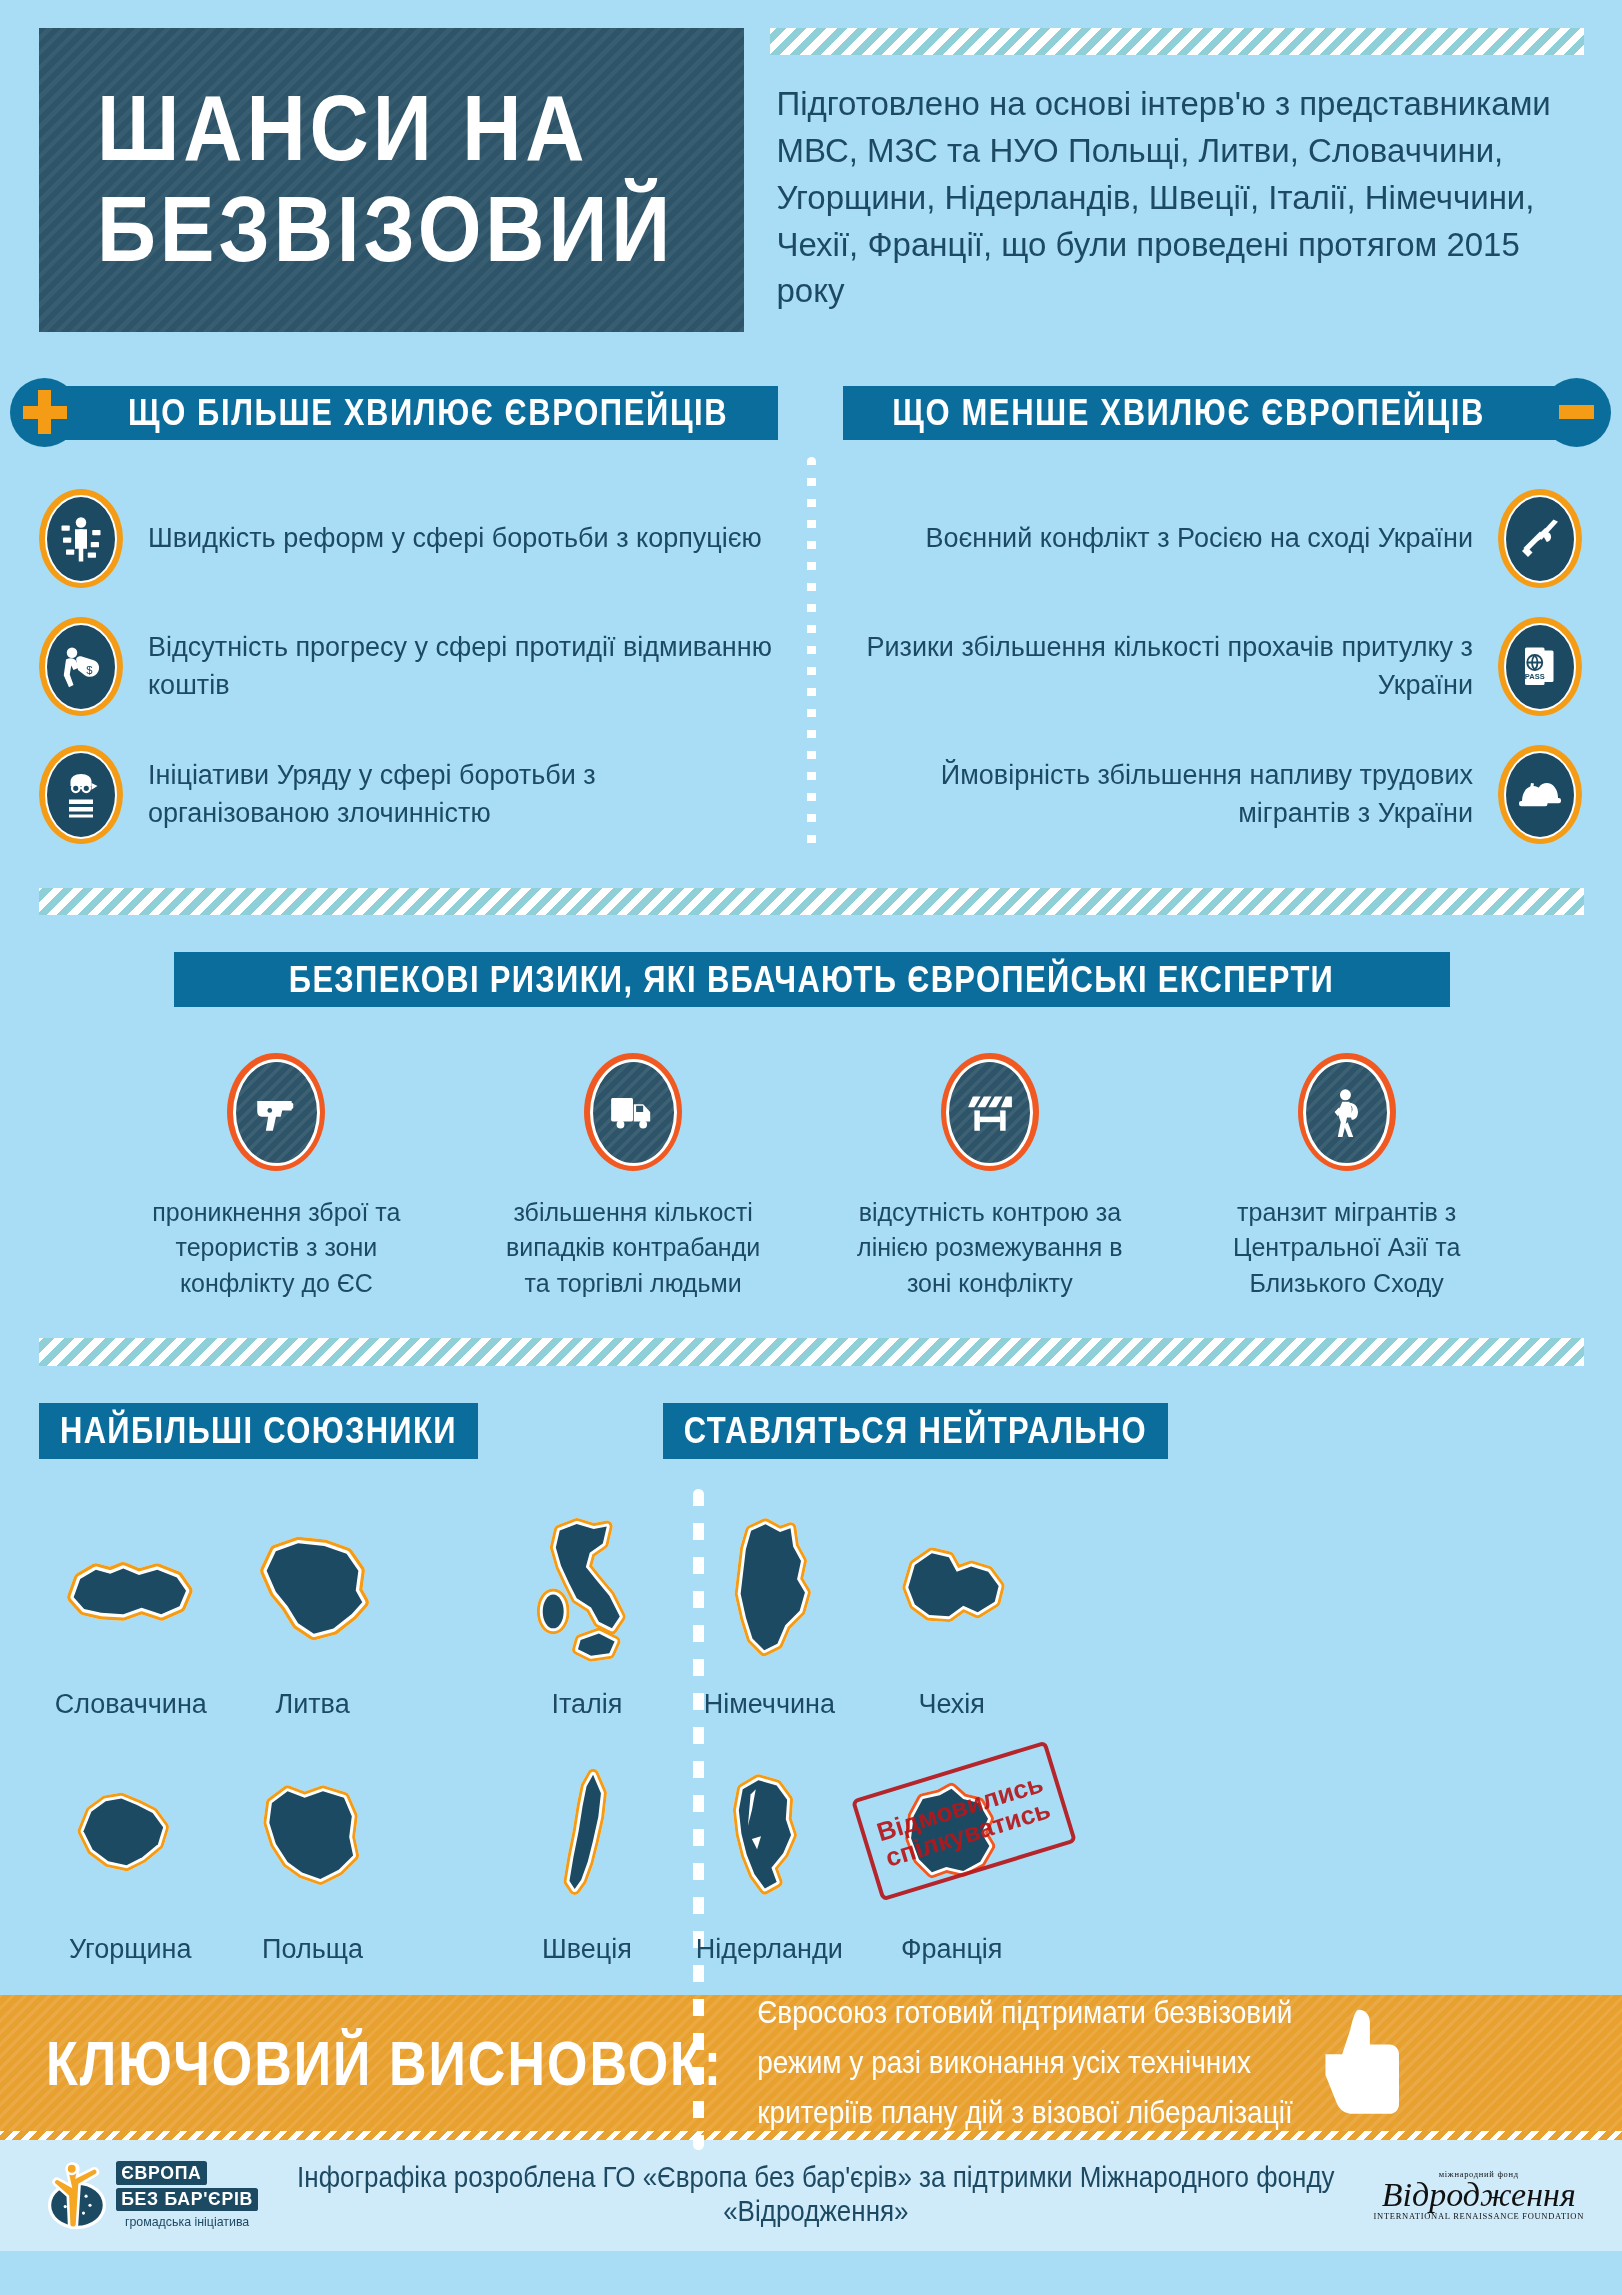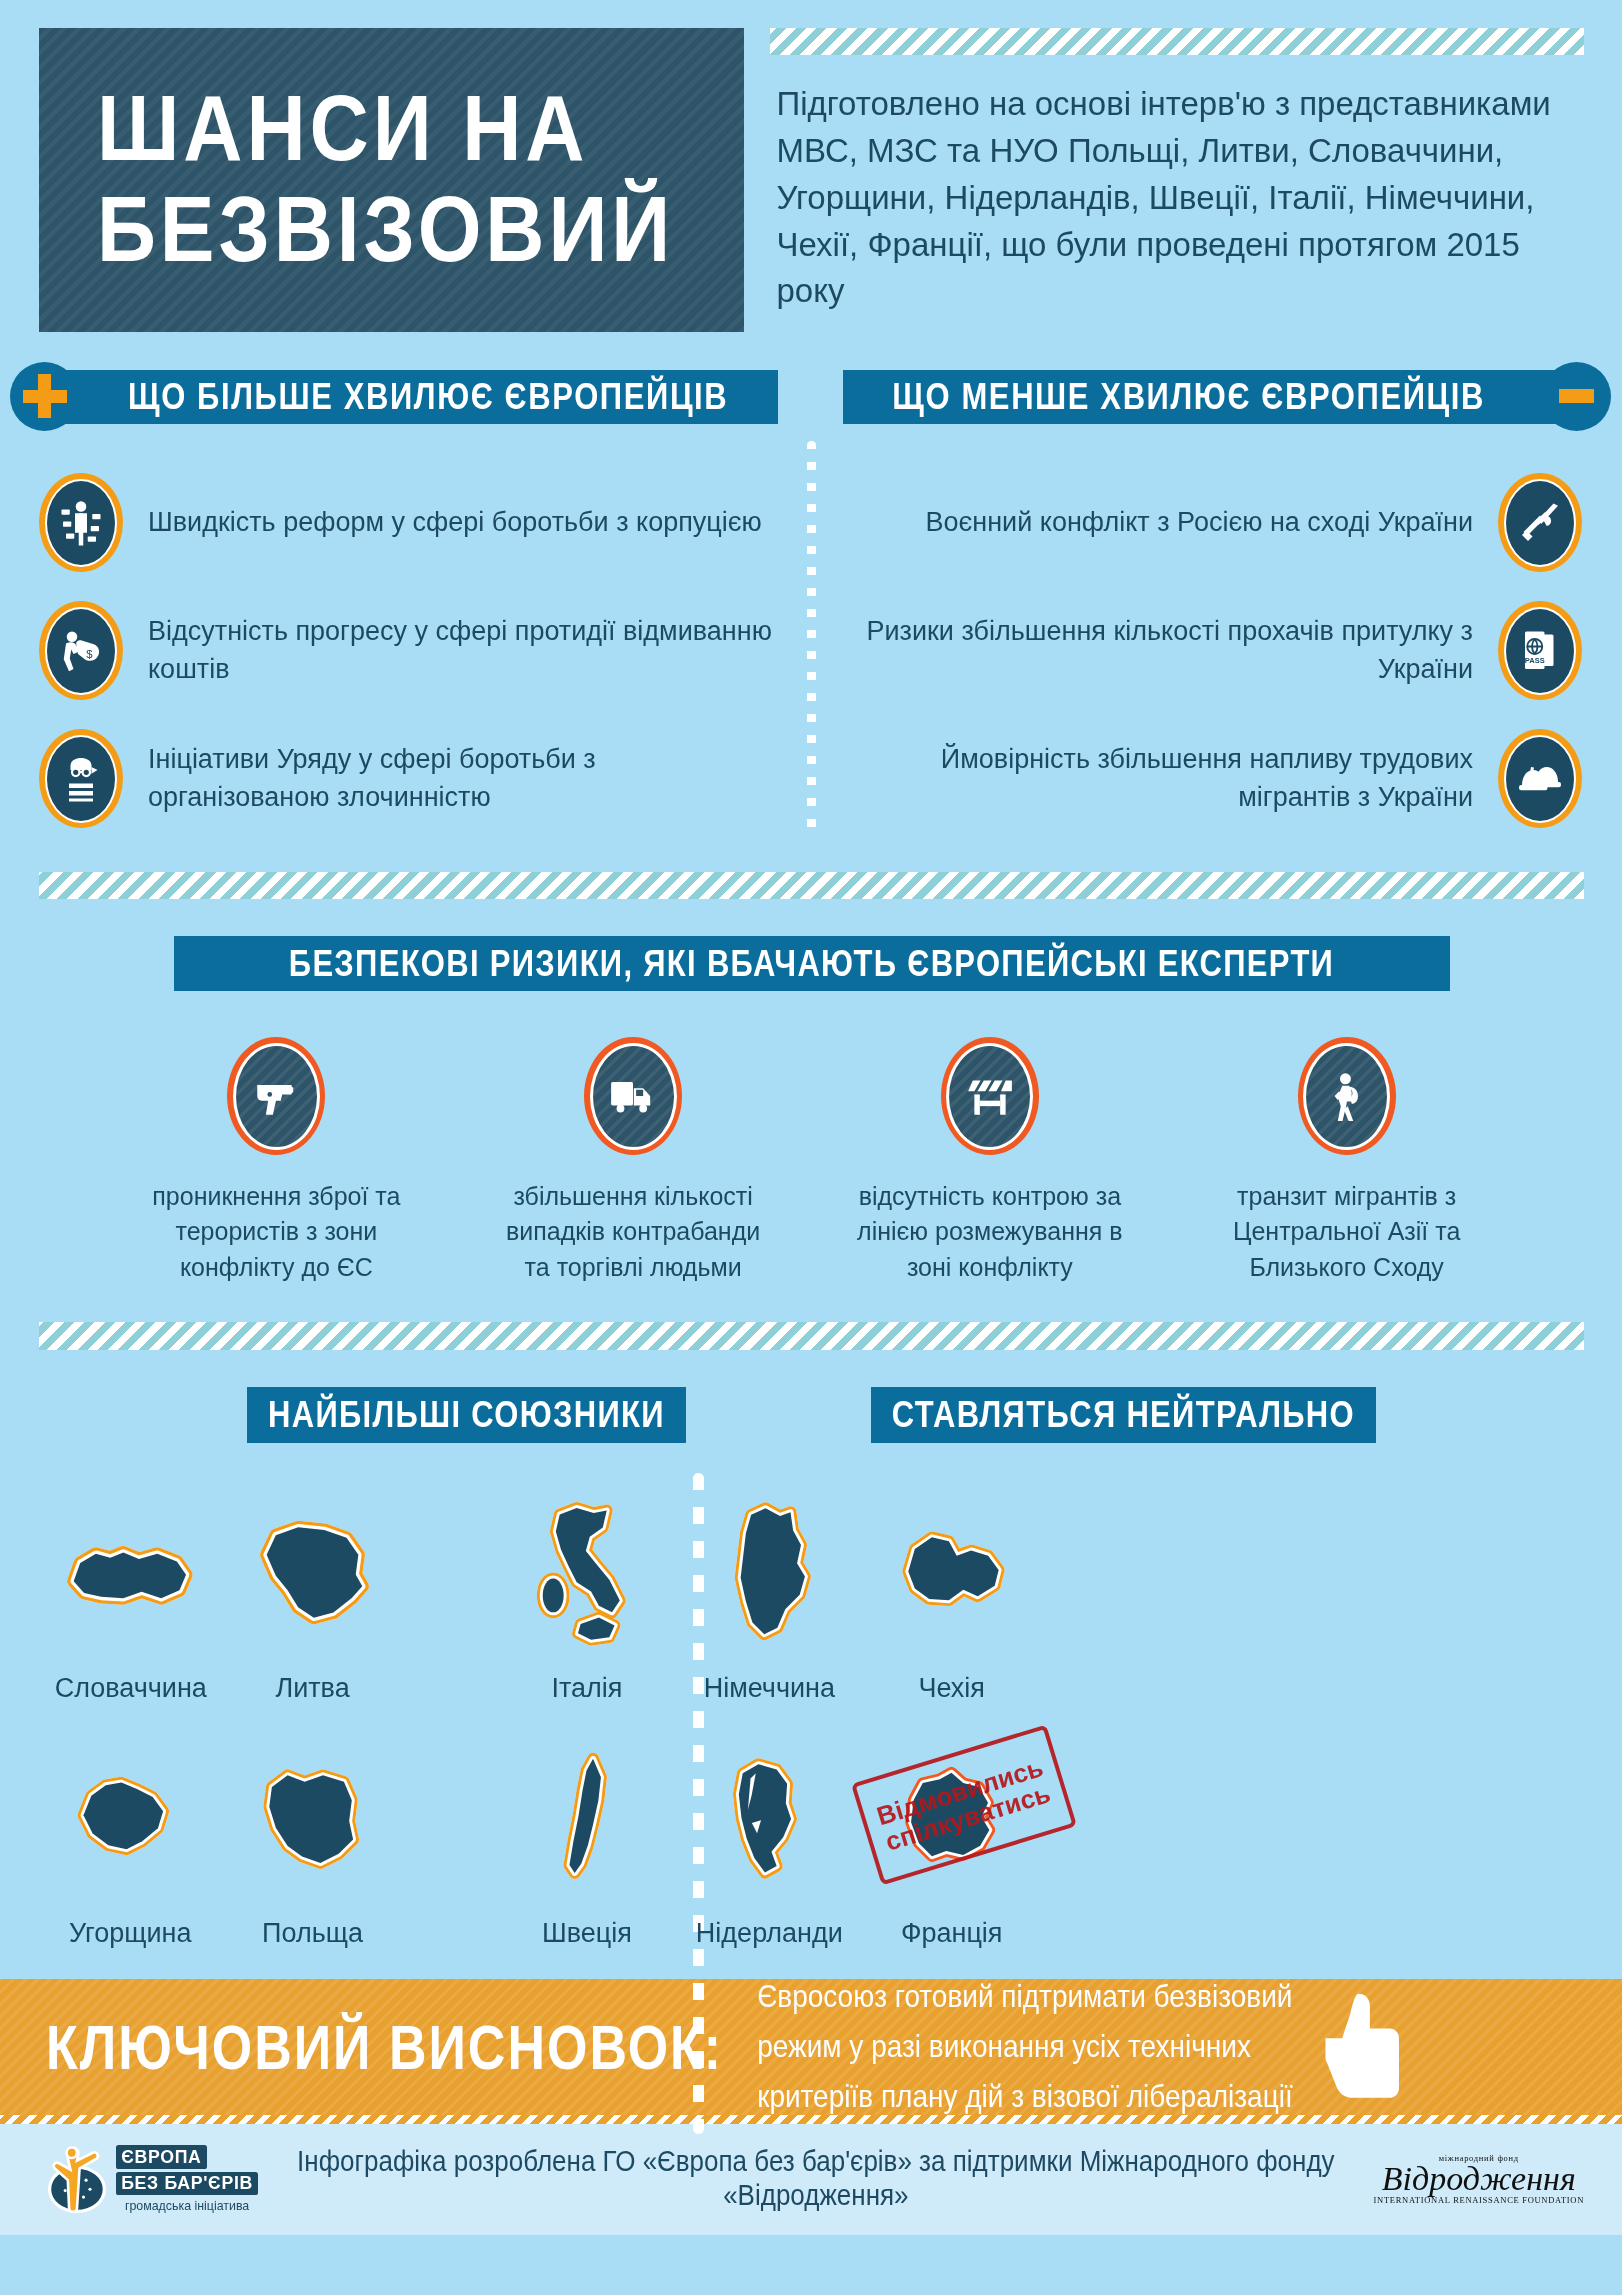--- a/index.html
+++ b/index.html
@@ -48,21 +48,21 @@
     color:#1d4a63;
     font-size:33px;
     line-height:1.42;
     font-weight:400;
     padding-left:6.5px;
   }
 
   
   .divider-row{padding:0 39px;margin-top:29px;}
 
-  .two-col{display:flex;padding:0 39px;margin-top:38px;position:relative;}
+  .two-col{display:flex;padding:0 39px;margin-top:54px;position:relative;}
   .col{width:739px;}
   .col-right{margin-left:65px;}
 
   .band{
     position:relative;
     background:#0a6d9b;
     height:54px;
     display:flex;align-items:center;
   }
   .band-text{
@@ -132,21 +132,21 @@
     background-image:repeating-linear-gradient(-45deg,
       rgba(255,255,255,0.08) 0px, rgba(255,255,255,0.08) 3.9px,
       rgba(0,0,0,0) 3.9px, rgba(0,0,0,0) 9.2px);
     display:flex;align-items:center;justify-content:center;
   }
   .risk-inner svg{width:50px;height:50px;fill:#ffffff;}
   .risk-text{margin-top:23.6px;color:#1d4a63;font-size:25px;line-height:1.42;}
 
   
   .countries{margin-top:29px;padding:0 39px;position:relative;}
-  .cheaders{display:flex;margin-top:37px;justify-content:center;}
+  .cheaders{display:flex;margin-top:37px;}
   .chead{
     background:#0a6d9b;height:56px;display:flex;align-items:center;
     padding:0 21px;
   }
   .chead span{
     color:#fff;font-size:31px;font-weight:bold;letter-spacing:1.3px;
     transform:scaleY(1.18);white-space:nowrap;
   }
   .chead-2{margin-left:185px;}
 

